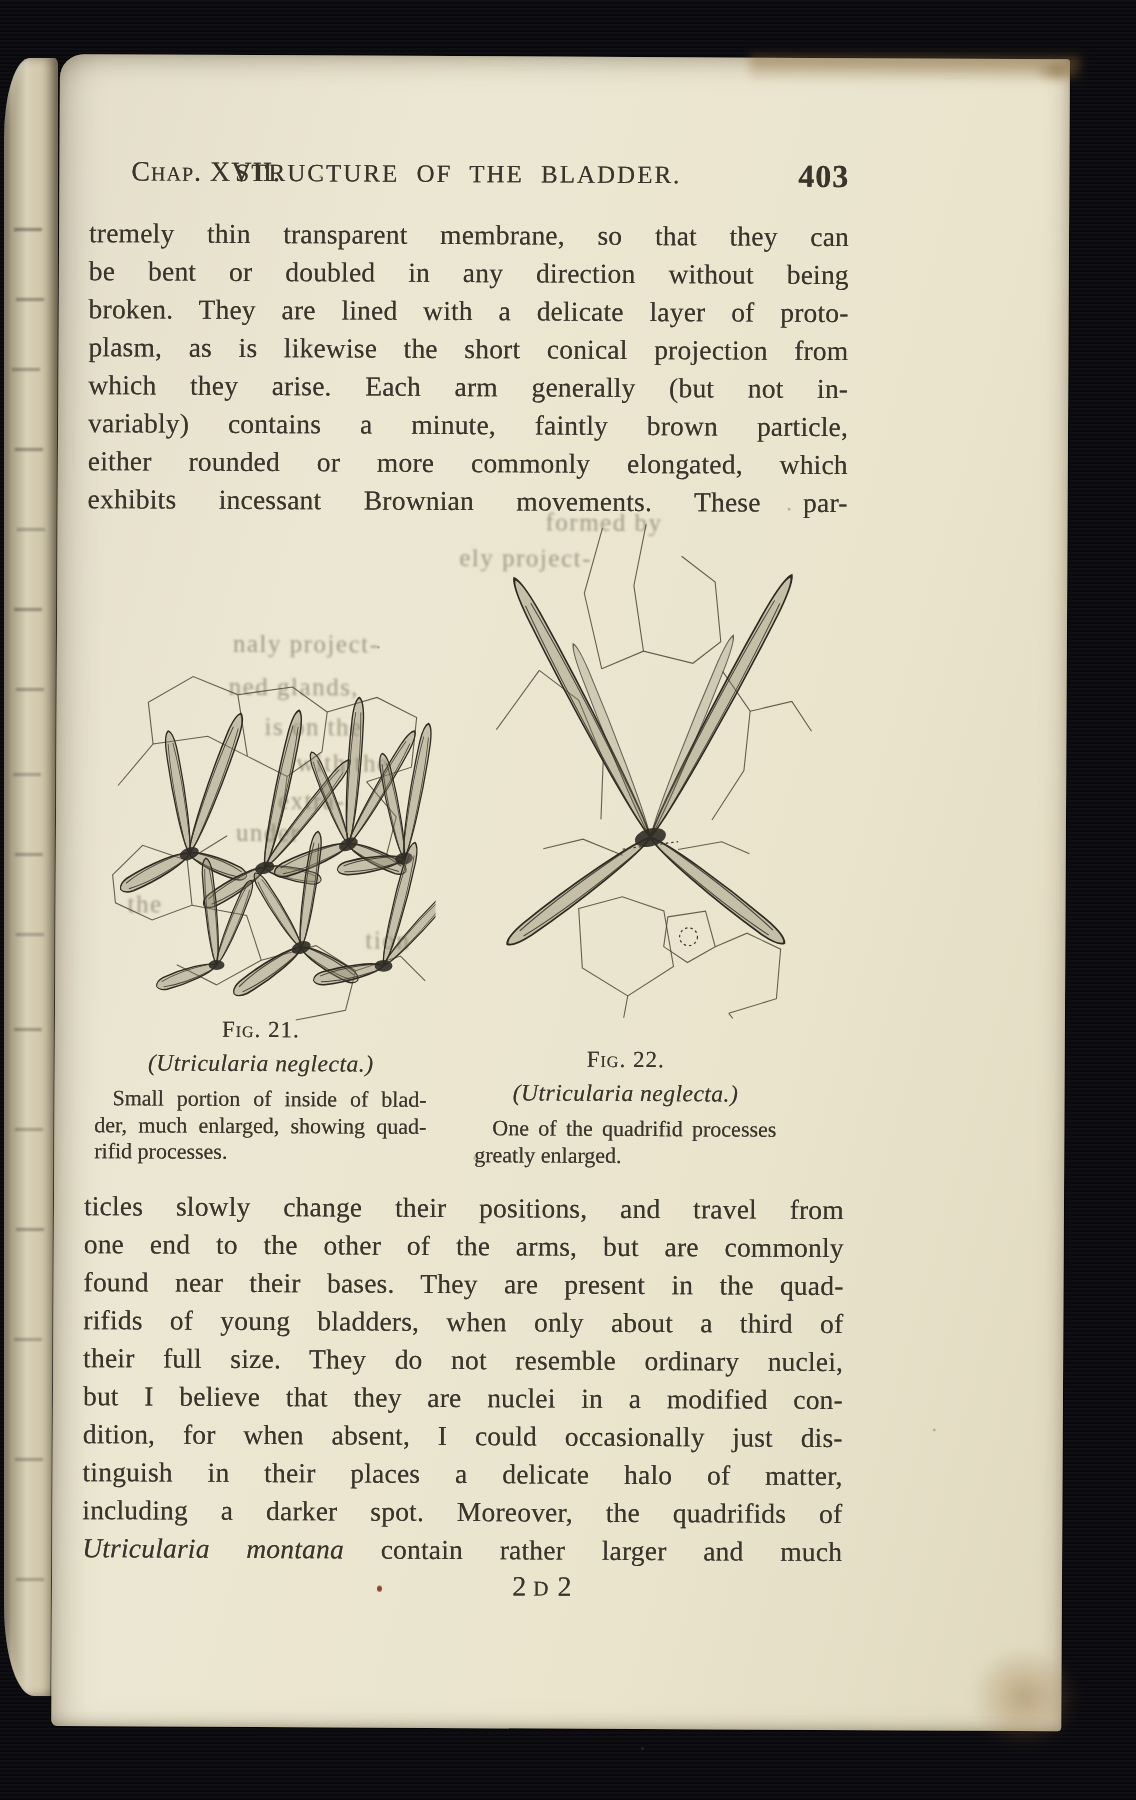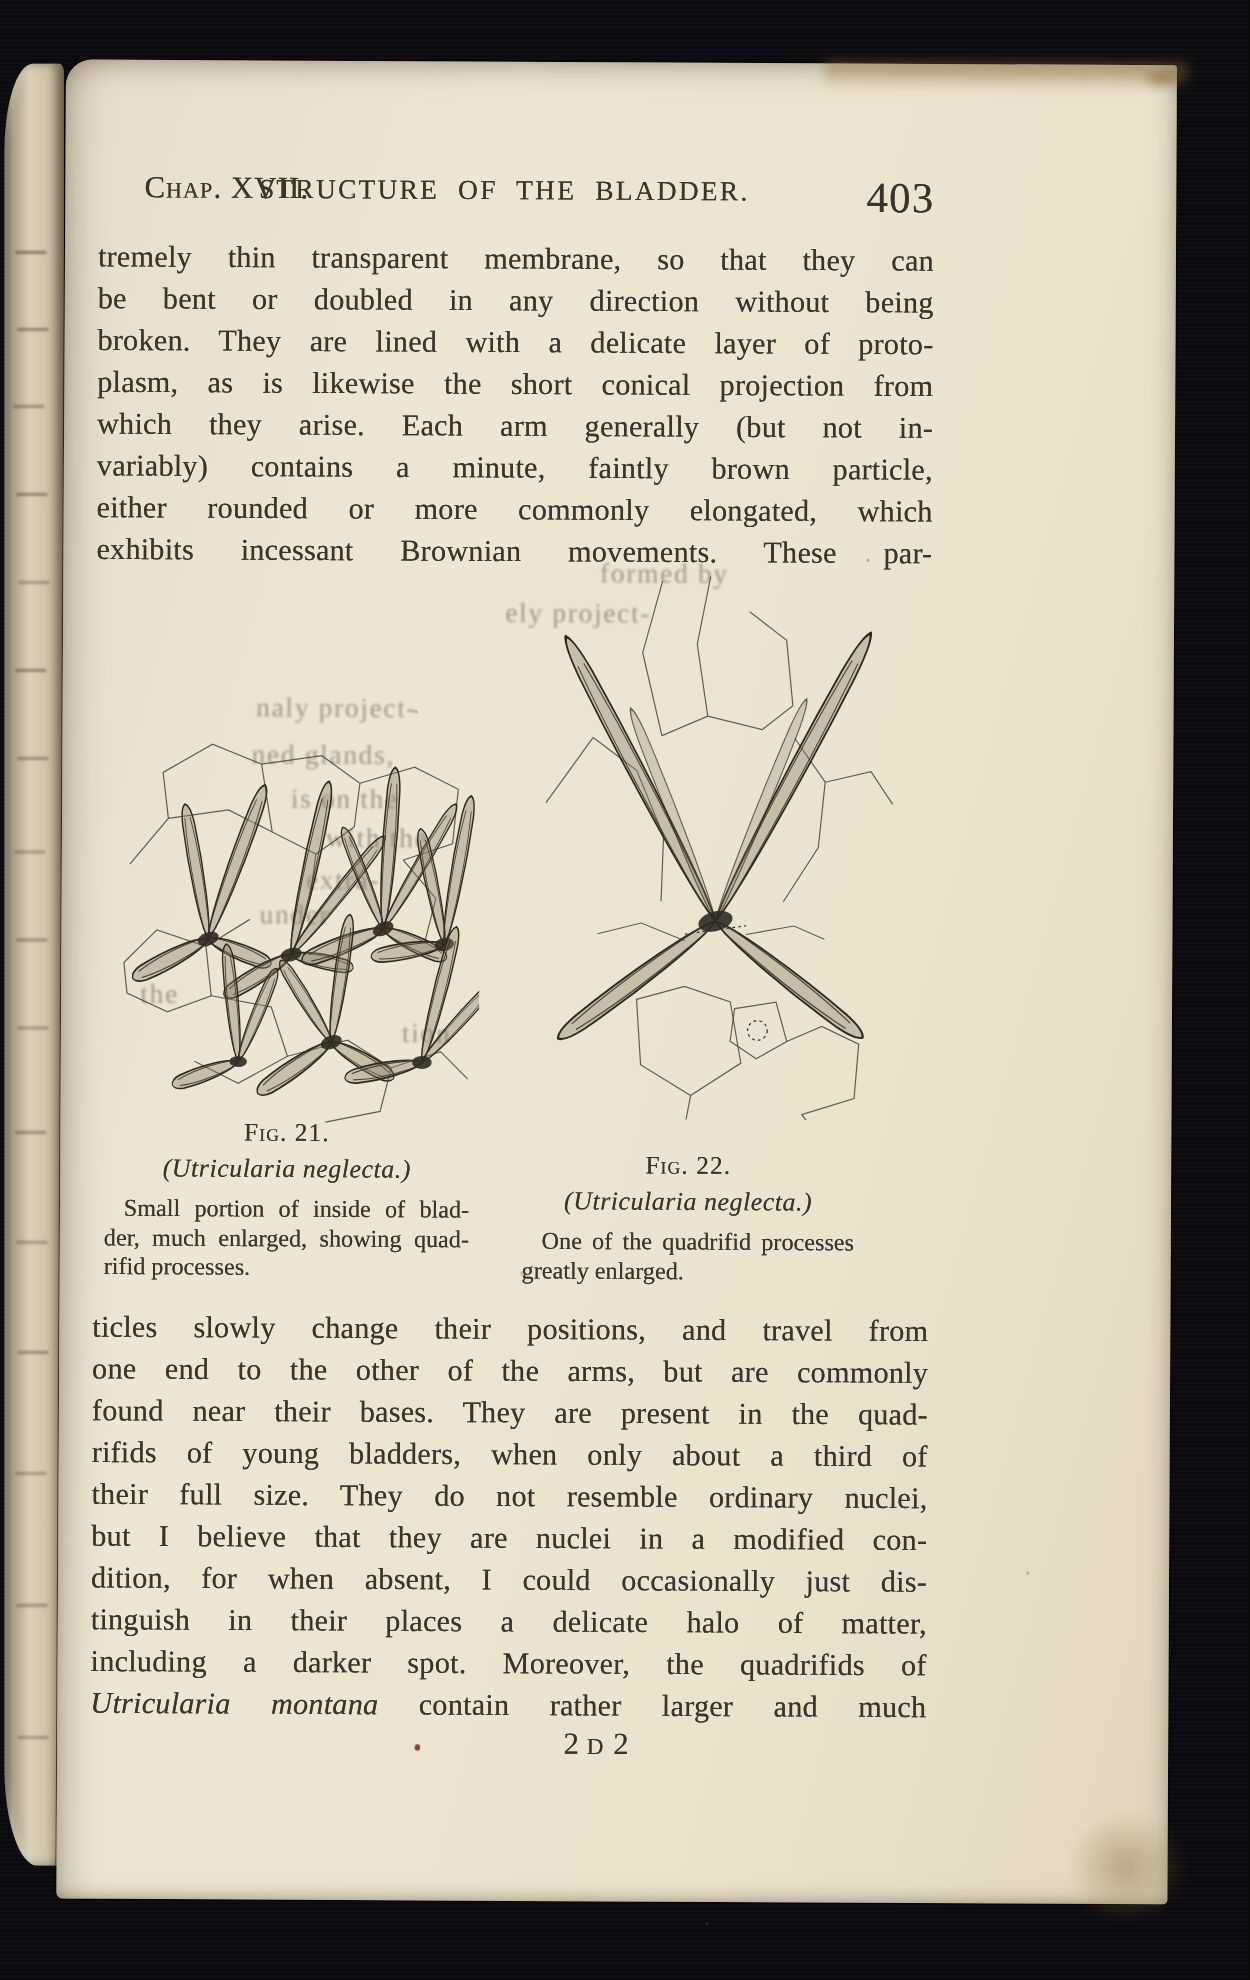--- a/index.html
+++ b/index.html
@@ -43,21 +43,21 @@
   .speck{position:absolute;left:260px;top:120px;width:3px;height:3px;border-radius:50%;
     background:rgba(110,92,64,.5);
     box-shadow:470px 330px 0 rgba(110,92,64,.4),160px 980px 0 1px rgba(110,92,64,.3),
       620px 1250px 0 rgba(110,92,64,.35),330px 1570px 0 rgba(110,92,64,.3),
       840px 640px 0 rgba(110,92,64,.3),60px 470px 0 rgba(110,92,64,.35);}
   
   .ink{color:#3a352c;text-shadow:0 0 .6px rgba(58,53,44,.8);}
   .header{position:absolute;left:30px;top:100px;width:760px;height:40px;}
   .chapter{position:absolute;left:0;top:1px;font-variant:small-caps;font-size:28px;letter-spacing:1px;margin-left:42px;}
   .running-title{position:absolute;left:146px;top:4px;font-size:25px;letter-spacing:2px;word-spacing:9px;}
-  .page-number{position:absolute;right:0;top:0;font-size:39px;letter-spacing:1px;}
+  .page-number{position:absolute;right:0;top:0;font-size:32px;letter-spacing:1px;font-weight:bold;}
   .para{position:absolute;left:30px;width:760px;}
   .para-1{top:160px;}
   .para-2{top:1133px;}
   .body-line{font-size:27.5px;line-height:38px;height:38px;letter-spacing:.2px;word-spacing:2.5px;
     text-align:justify;text-align-last:justify;white-space:normal;}
   .body-line i, .italic-lead{font-style:italic;}
   .sig-mark{position:absolute;left:390px;top:1514px;width:200px;text-align:center;font-size:28px;}
   .sig-mid{font-size:21px;letter-spacing:2px;}
   
   .fig-art{position:absolute;}

